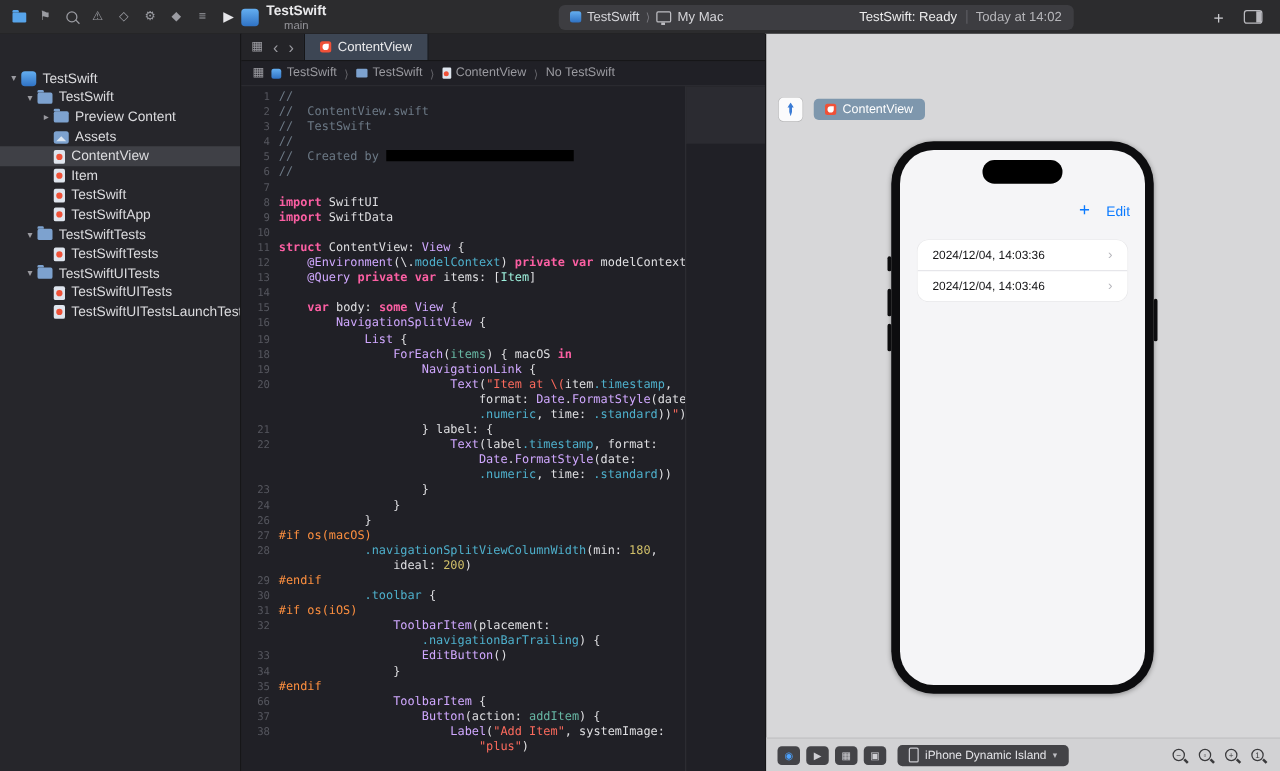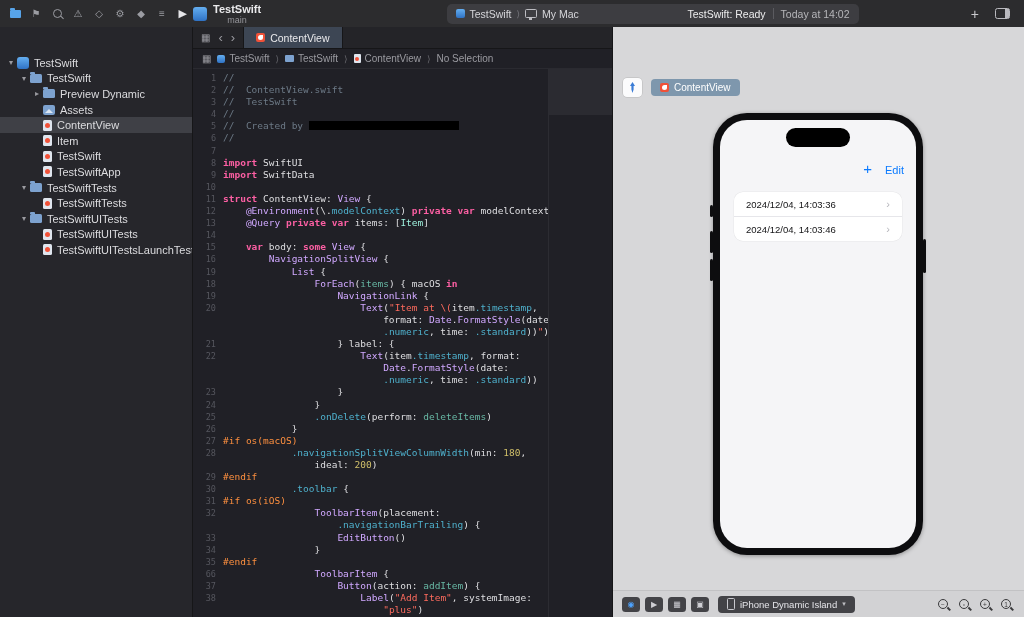--- a/index.html
+++ b/index.html
@@ -166,21 +166,21 @@
           <span class="tlabel">TestSwift</span>
         </div>
         <div class="tree-row" style="padding-left: 18px;">
           <span class="chev">▾</span>
           <span class="ticon ticon-folder"></span>
           <span class="tlabel">TestSwift</span>
         </div>
         <div class="tree-row" style="padding-left: 31px;">
           <span class="chev">▸</span>
           <span class="ticon ticon-folder"></span>
-          <span class="tlabel">Preview Dynamic</span>
+          <span class="tlabel">Preview Content</span>
         </div>
         <div class="tree-row" style="padding-left: 31px;">
           <span class="chev"></span>
           <span class="ticon ticon-assets"></span>
           <span class="tlabel">Assets</span>
         </div>
         <div class="tree-row selected" style="padding-left: 31px;">
           <span class="chev"></span>
           <span class="ticon ticon-swift"></span>
           <span class="tlabel">ContentView</span>
@@ -252,21 +252,21 @@
             <span class="bc-ic bc-ic-folder"></span>
             <span>TestSwift</span>
           </span>
           <span class="bc-sep">⟩</span>
           <span class="bc-item">
             <span class="bc-ic bc-ic-swift"></span>
             <span>ContentView</span>
           </span>
           <span class="bc-sep">⟩</span>
           <span class="bc-item">
-            <span>No Selection</span>
+            <span>No TestSwift</span>
           </span>
         </span>
     </div>
     <div class="code">
       <div>
           <span class="code-row"><span class="lnum">1</span><span class="lcode"><span class="t-cm">//</span></span></span>
           <span class="code-row"><span class="lnum">2</span><span class="lcode"><span class="t-cm">//  ContentView.swift</span></span></span>
           <span class="code-row"><span class="lnum">3</span><span class="lcode"><span class="t-cm">//  TestSwift</span></span></span>
           <span class="code-row"><span class="lnum">4</span><span class="lcode"><span class="t-cm">//</span></span></span>
           <span class="code-row"><span class="lnum">5</span><span class="lcode"><span class="t-cm">//  Created by </span><span class="t-redact"></span></span></span>
@@ -281,26 +281,25 @@
           <span class="code-row"><span class="lnum">14</span><span class="lcode"></span></span>
           <span class="code-row"><span class="lnum">15</span><span class="lcode"><span class="t-pl">    </span><span class="t-kw">var</span><span class="t-pl"> body: </span><span class="t-kw">some</span><span class="t-pl"> </span><span class="t-ty">View</span><span class="t-pl"> {</span></span></span>
           <span class="code-row"><span class="lnum">16</span><span class="lcode"><span class="t-pl">        </span><span class="t-ty">NavigationSplitView</span><span class="t-pl"> {</span></span></span>
           <span class="code-row"><span class="lnum">19</span><span class="lcode"><span class="t-pl">            </span><span class="t-ty">List</span><span class="t-pl"> {</span></span></span>
           <span class="code-row"><span class="lnum">18</span><span class="lcode"><span class="t-pl">                </span><span class="t-ty">ForEach</span><span class="t-pl">(</span><span class="t-pf">items</span><span class="t-pl">) { macOS </span><span class="t-kw">in</span></span></span>
           <span class="code-row"><span class="lnum">19</span><span class="lcode"><span class="t-pl">                    </span><span class="t-ty">NavigationLink</span><span class="t-pl"> {</span></span></span>
           <span class="code-row"><span class="lnum">20</span><span class="lcode"><span class="t-pl">                        </span><span class="t-ty">Text</span><span class="t-pl">(</span><span class="t-st">"Item at \(</span><span class="t-pl">item</span><span class="t-of">.timestamp</span><span class="t-pl">,</span></span></span>
           <span class="code-row"><span class="lnum"></span><span class="lcode"><span class="t-pl">                            format: </span><span class="t-ty">Date</span><span class="t-pl">.</span><span class="t-ty">FormatStyle</span><span class="t-pl">(date:</span></span></span>
           <span class="code-row"><span class="lnum"></span><span class="lcode"><span class="t-pl">                            </span><span class="t-of">.numeric</span><span class="t-pl">, time: </span><span class="t-of">.standard</span><span class="t-pl">))</span><span class="t-st">"</span><span class="t-pl">)</span></span></span>
           <span class="code-row"><span class="lnum">21</span><span class="lcode"><span class="t-pl">                    } label: {</span></span></span>
-          <span class="code-row"><span class="lnum">22</span><span class="lcode"><span class="t-pl">                        </span><span class="t-ty">Text</span><span class="t-pl">(item</span><span class="t-of">.timestamp</span><span class="t-pl">, format:</span></span></span>
+          <span class="code-row"><span class="lnum">22</span><span class="lcode"><span class="t-pl">                        </span><span class="t-ty">Text</span><span class="t-pl">(label</span><span class="t-of">.timestamp</span><span class="t-pl">, format:</span></span></span>
           <span class="code-row"><span class="lnum"></span><span class="lcode"><span class="t-pl">                            </span><span class="t-ty">Date</span><span class="t-pl">.</span><span class="t-ty">FormatStyle</span><span class="t-pl">(date:</span></span></span>
           <span class="code-row"><span class="lnum"></span><span class="lcode"><span class="t-pl">                            </span><span class="t-of">.numeric</span><span class="t-pl">, time: </span><span class="t-of">.standard</span><span class="t-pl">))</span></span></span>
           <span class="code-row"><span class="lnum">23</span><span class="lcode"><span class="t-pl">                    }</span></span></span>
           <span class="code-row"><span class="lnum">24</span><span class="lcode"><span class="t-pl">                }</span></span></span>
-          <span class="code-row"><span class="lnum">25</span><span class="lcode"><span class="t-pl">                </span><span class="t-of">.onDelete</span><span class="t-pl">(perform: </span><span class="t-pf">deleteItems</span><span class="t-pl">)</span></span></span>
           <span class="code-row"><span class="lnum">26</span><span class="lcode"><span class="t-pl">            }</span></span></span>
           <span class="code-row"><span class="lnum">27</span><span class="lcode"><span class="t-pp">#if os(macOS)</span></span></span>
           <span class="code-row"><span class="lnum">28</span><span class="lcode"><span class="t-pl">            </span><span class="t-of">.navigationSplitViewColumnWidth</span><span class="t-pl">(min: </span><span class="t-nm">180</span><span class="t-pl">,</span></span></span>
           <span class="code-row"><span class="lnum"></span><span class="lcode"><span class="t-pl">                ideal: </span><span class="t-nm">200</span><span class="t-pl">)</span></span></span>
           <span class="code-row"><span class="lnum">29</span><span class="lcode"><span class="t-pp">#endif</span></span></span>
           <span class="code-row"><span class="lnum">30</span><span class="lcode"><span class="t-pl">            </span><span class="t-of">.toolbar</span><span class="t-pl"> {</span></span></span>
           <span class="code-row"><span class="lnum">31</span><span class="lcode"><span class="t-pp">#if os(iOS)</span></span></span>
           <span class="code-row"><span class="lnum">32</span><span class="lcode"><span class="t-pl">                </span><span class="t-ty">ToolbarItem</span><span class="t-pl">(placement:</span></span></span>
           <span class="code-row"><span class="lnum"></span><span class="lcode"><span class="t-pl">                    </span><span class="t-of">.navigationBarTrailing</span><span class="t-pl">) {</span></span></span>
           <span class="code-row"><span class="lnum">33</span><span class="lcode"><span class="t-pl">                    </span><span class="t-ty">EditButton</span><span class="t-pl">()</span></span></span>

